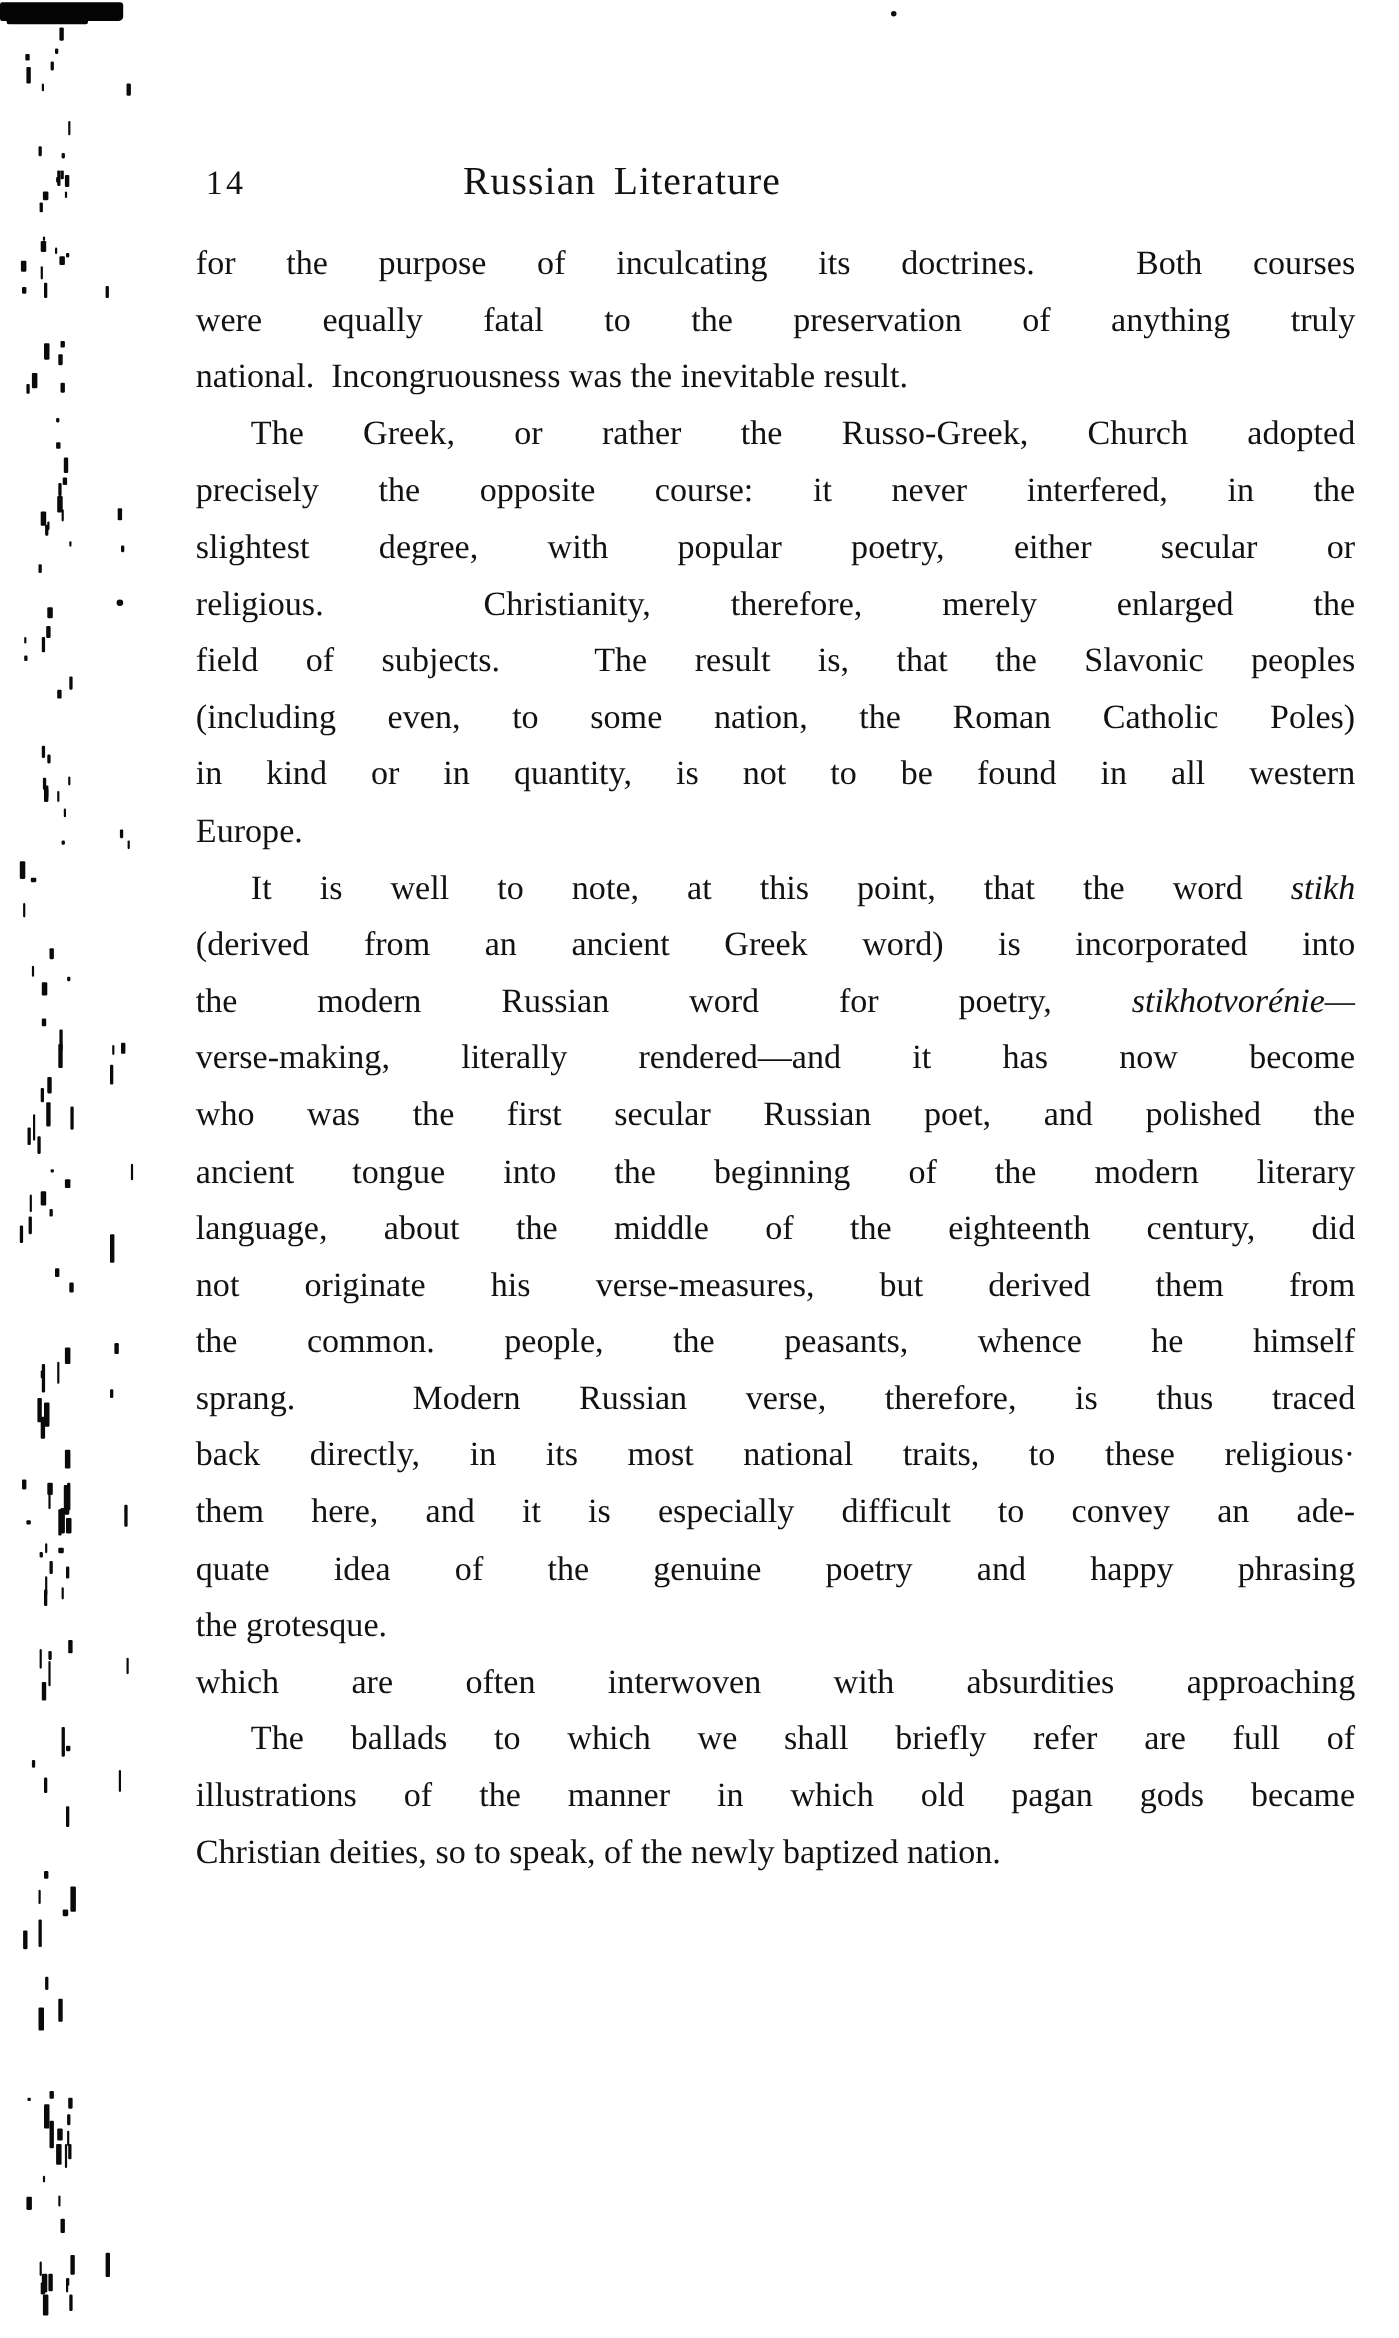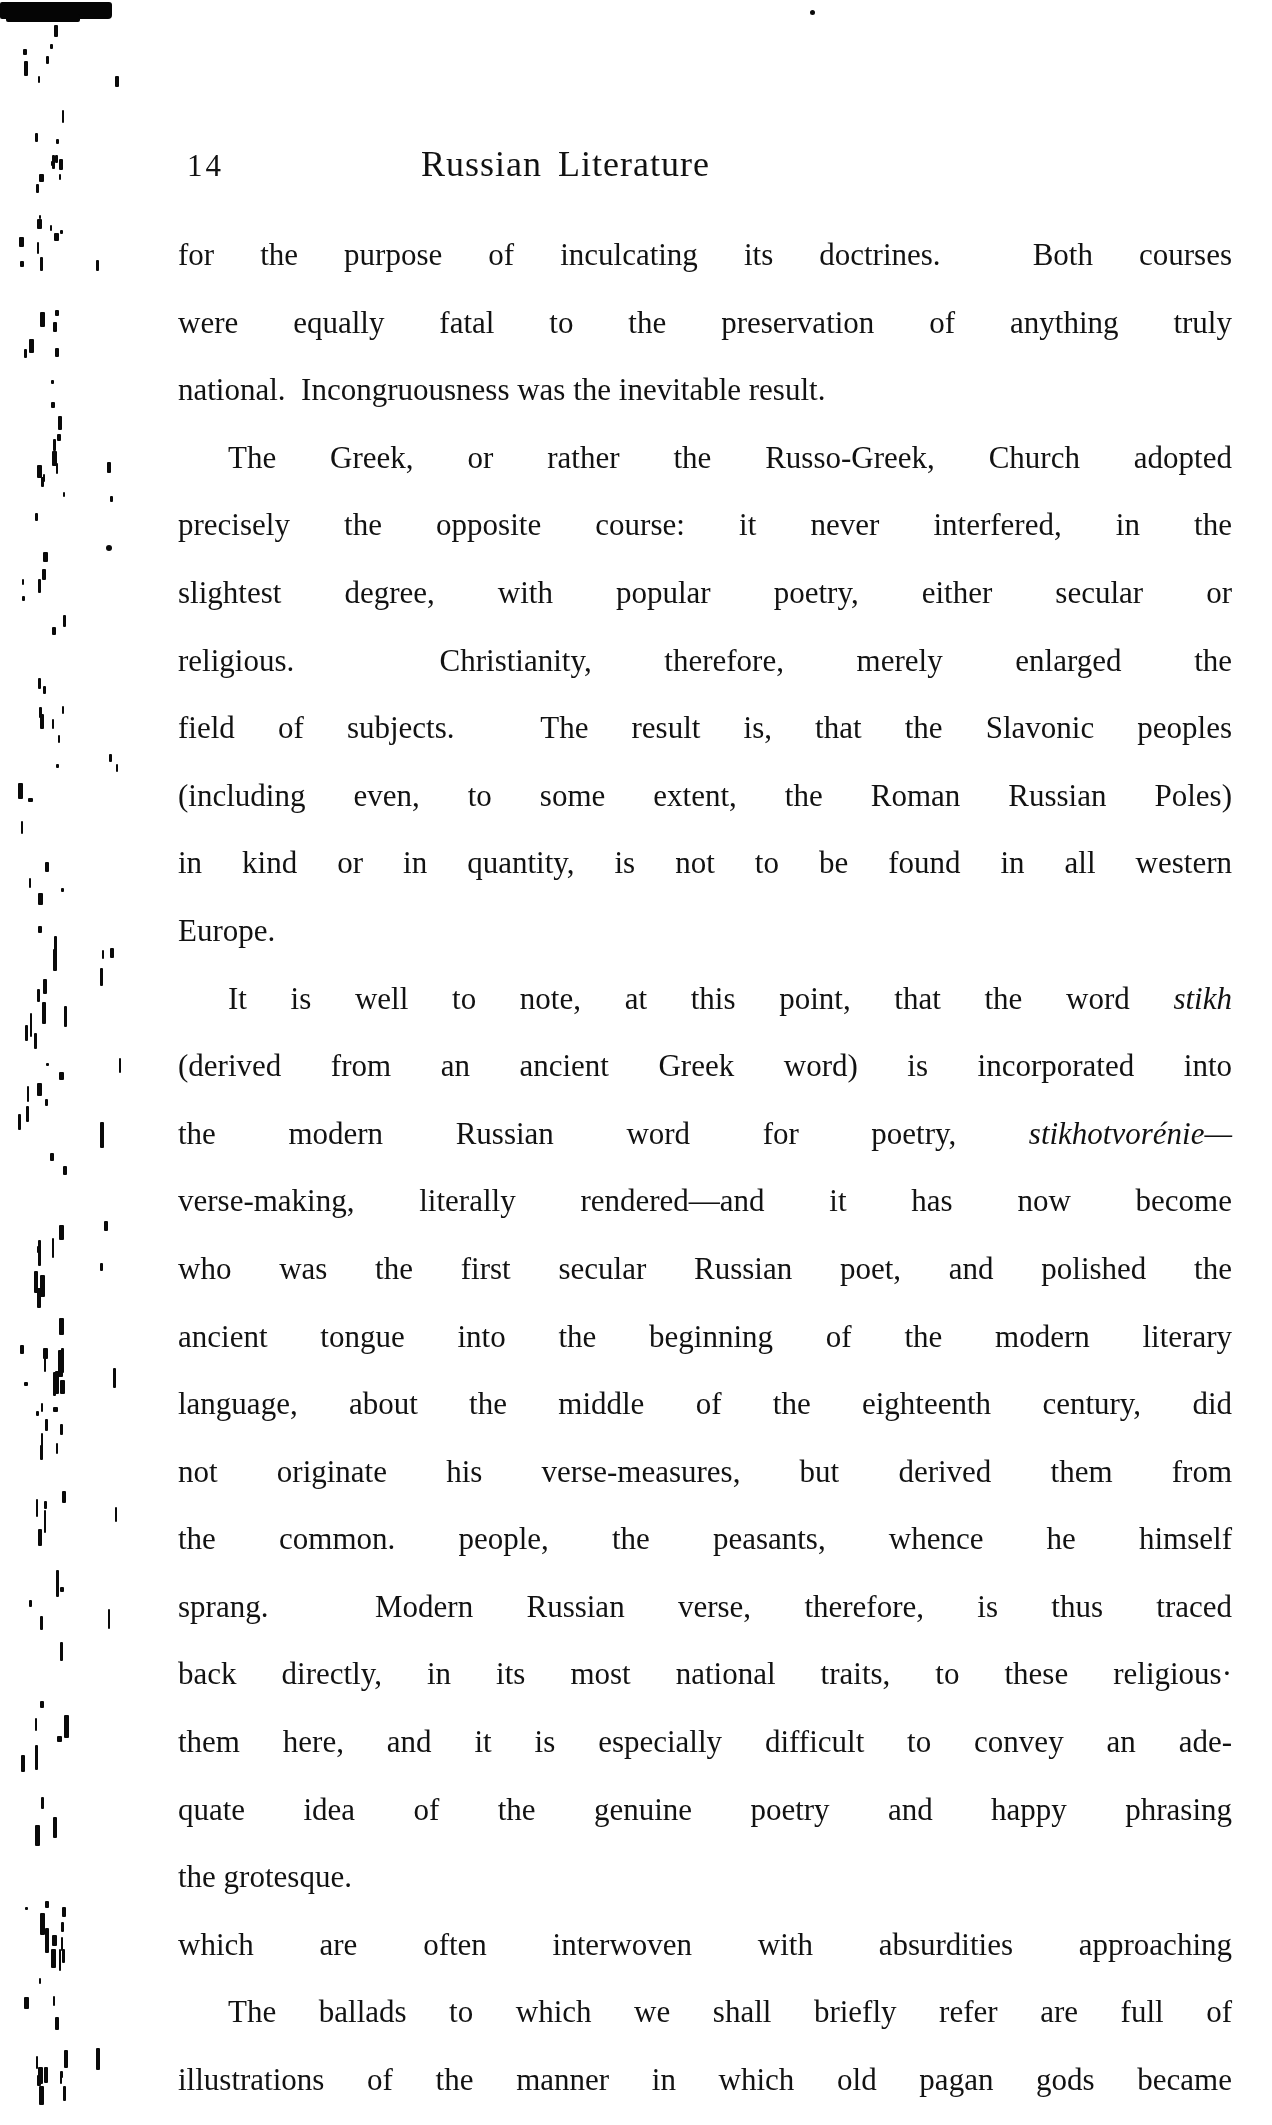--- a/index.html
+++ b/index.html
@@ -30,21 +30,20 @@
     position:absolute;left:178px;top:213px;width:1054px;
   }
   .paragraph{margin:0;padding:0;}
   .line{
     height:51.6px;line-height:51.6px;
     font-size:31px;
     white-space:pre-wrap;
     text-align:justify;
     text-align-last:justify;
     overflow:visible;
-    margin-top:16px;
   }
   .line.last{
     text-align-last:left;
   }
   .line em{font-style:italic;}
   .indent{display:inline-block;width:50px;}
   
   .noise-strip{position:absolute;left:0;top:0;width:140px;height:2125px;pointer-events:none;}
   .speck{position:absolute;background:#0a0a0a;border-radius:1px;}
   .blob-topleft{
@@ -253,21 +252,21 @@
         <div class="line"><span>for the purpose of inculcating its doctrines.  Both courses</span></div>
         <div class="line"><span>were equally fatal to the preservation of anything truly</span></div>
         <div class="line last"><span>national.  Incongruousness was the inevitable result.</span></div>
       </div>
       <div class="paragraph">
         <div class="line"><span class="indent"></span><span>The Greek, or rather the Russo-Greek, Church adopted</span></div>
         <div class="line"><span>precisely the opposite course: it never interfered, in the</span></div>
         <div class="line"><span>slightest degree, with popular poetry, either secular or</span></div>
         <div class="line"><span>religious.  Christianity, therefore, merely enlarged the</span></div>
         <div class="line"><span>field of subjects.  The result is, that the Slavonic peoples</span></div>
-        <div class="line"><span>(including even, to some extent, the Roman Russian Poles)</span></div>
+        <div class="line"><span>(including even, to some nation, the Roman Catholic Poles)</span></div>
         <div class="line"><span>in kind or in quantity, is not to be found in all western</span></div>
         <div class="line last"><span>Europe.</span></div>
       </div>
       <div class="paragraph">
         <div class="line"><span class="indent"></span><span>It is well to note, at this point, that the word </span><em>stikh</em></div>
         <div class="line"><span>(derived from an ancient Greek word) is incorporated into</span></div>
         <div class="line"><span>the modern Russian word for poetry, </span><em>stikhotvorénie—</em></div>
         <div class="line"><span>verse-making, literally rendered—and it has now become</span></div>
         <div class="line"><span>who was the first secular Russian poet, and polished the</span></div>
         <div class="line"><span>ancient tongue into the beginning of the modern literary</span></div>

